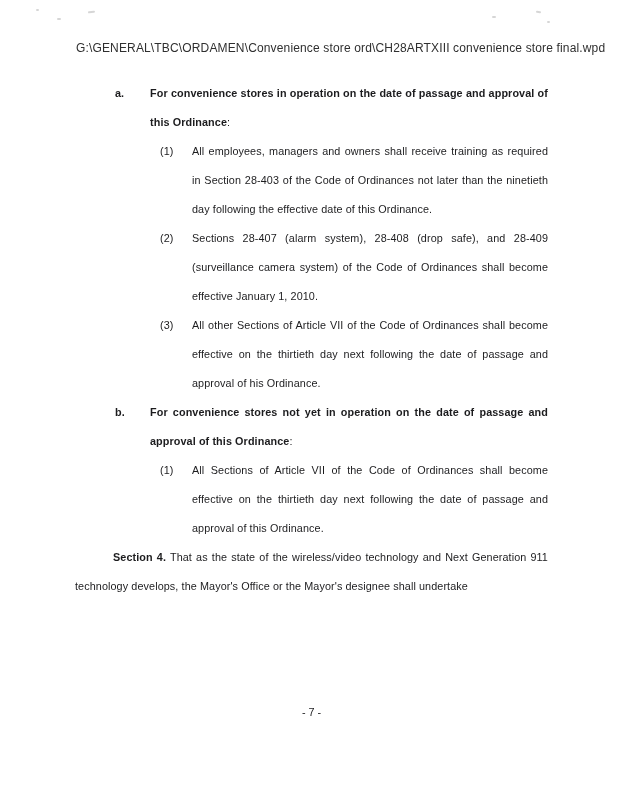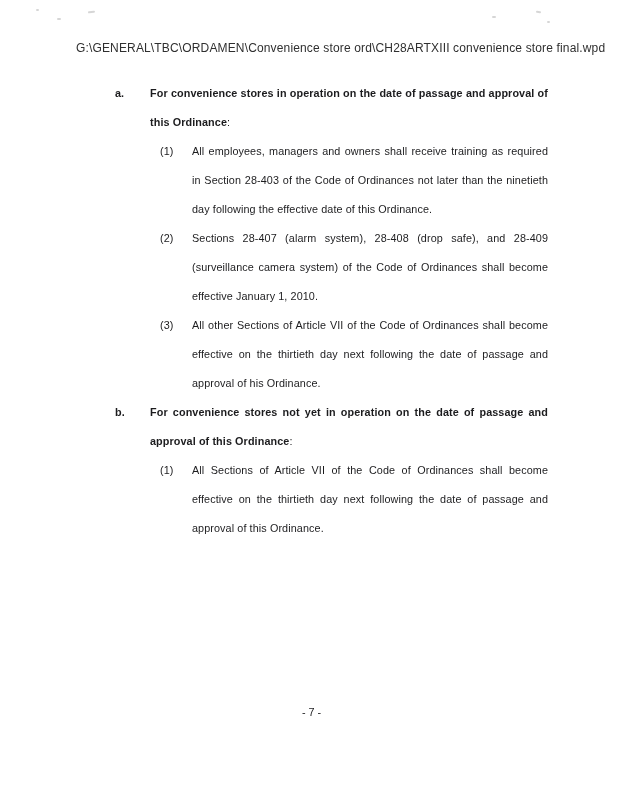--- a/index.html
+++ b/index.html
@@ -102,18 +102,21 @@
       <span class="lbl">b.</span>
       <span class="heading">For convenience stores not yet in operation on the date of passage and approval of this Ordinance</span><span>:</span>
     </div>
 
     <div class="hang h-sub">
       <span class="lbl">(1)</span>
       <span>All Sections of Article VII of the Code of Ordinances shall become effective on the thirtieth day next following the date of passage and approval of this Ordinance.</span>
     </div>
 
 
+    <div class="sec4">
+      <span class="seclabel">Section 4.</span><span> That as the state of the wireless/video technology and Next Generation 911 technology develops, the Mayor's Office or the Mayor's designee shall undertake</span>
+    </div>
 
   </div>
 
   <div class="pagenum">- 7 -</div>
 
 </div>
 
 </body></html>

